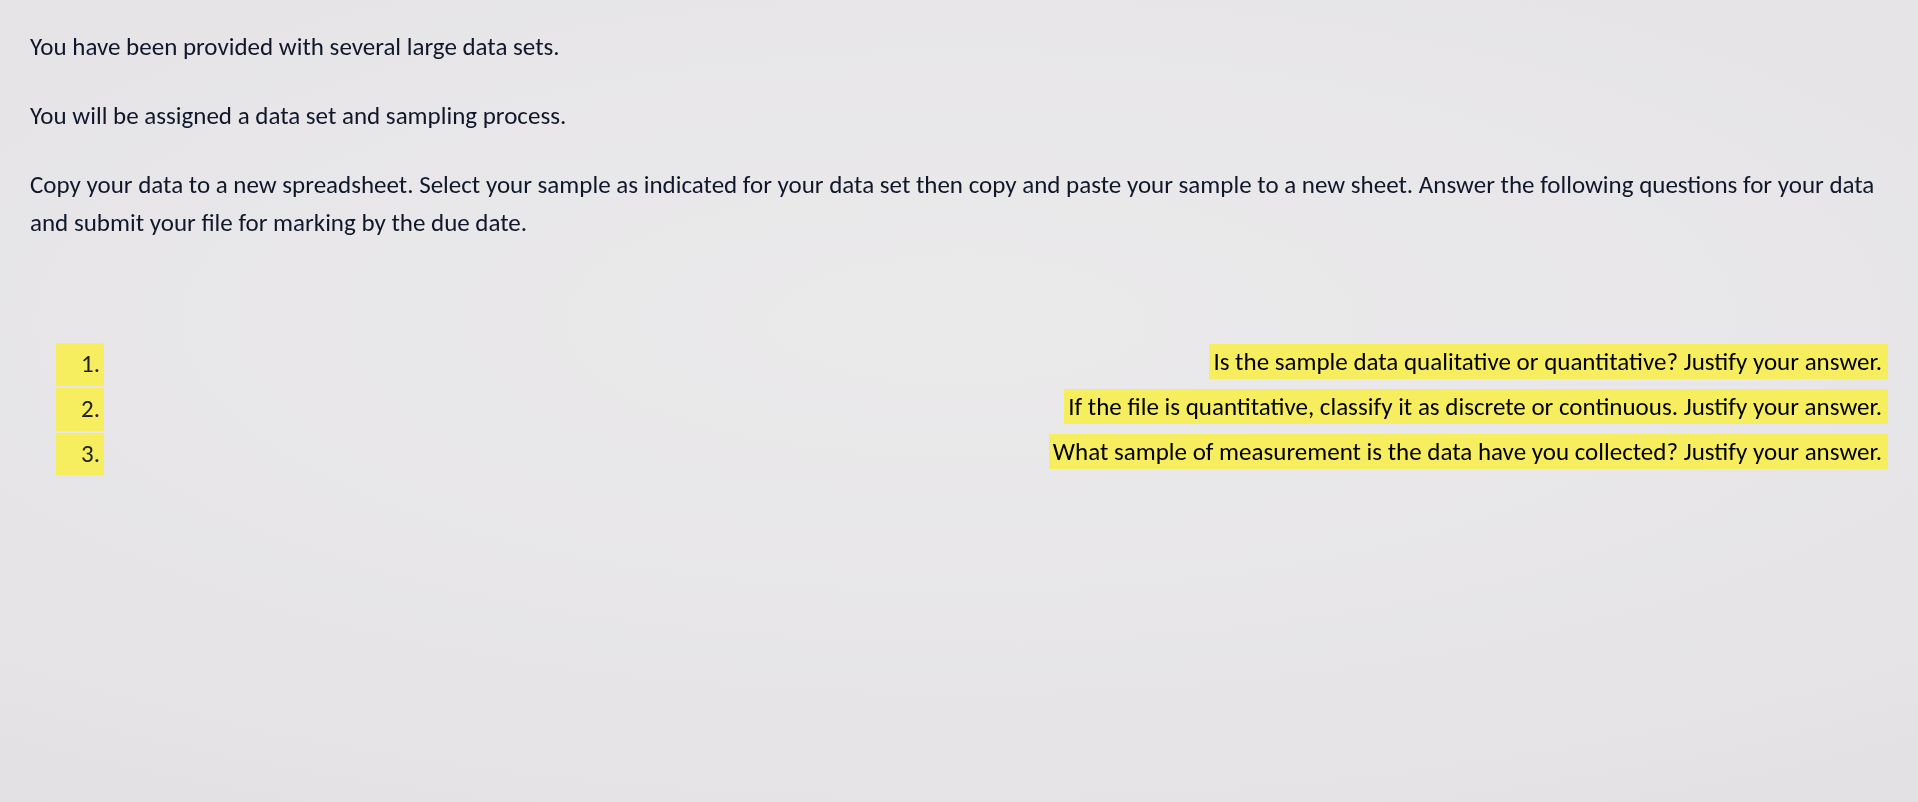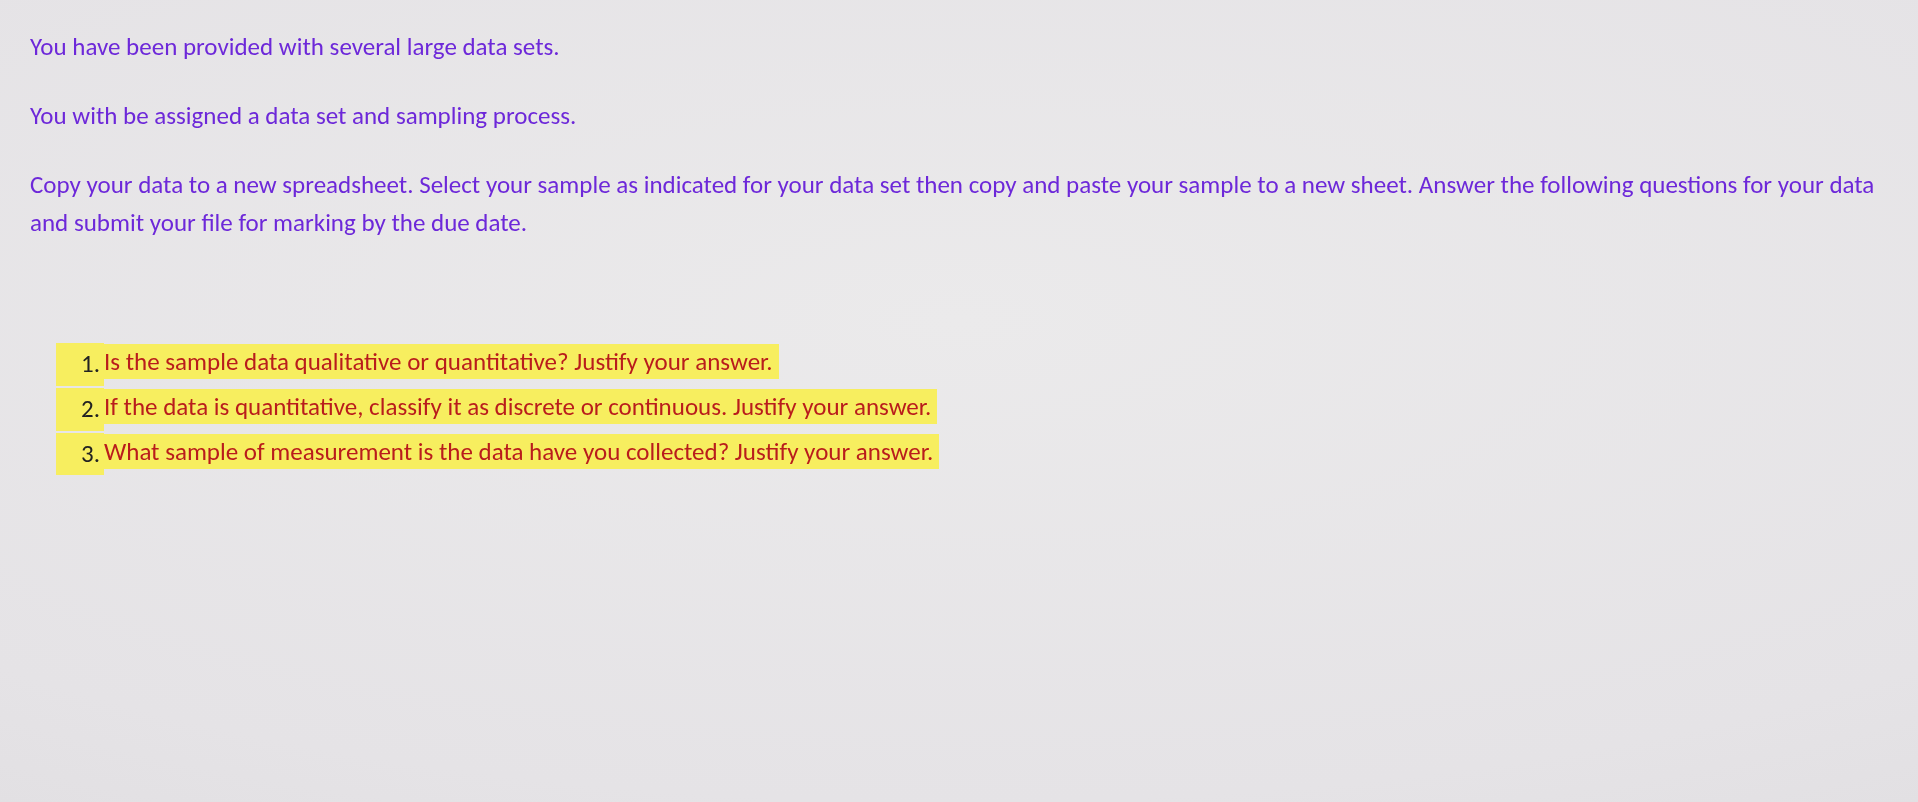--- a/index.html
+++ b/index.html
@@ -13,36 +13,37 @@
       background: radial-gradient(ellipse 120% 100% at 50% 40%, #ebeaeb 0%, #e5e3e6 60%, #dcdadd 100%);
       padding: 28px 30px;
       color: #2a2a2a;
       font-size: 25px;
       line-height: 1.55;
       min-height: 802px;
       width: 1918px;
     }
     .intro p {
       margin-bottom: 30px;
-      color: #6d28d9;
+      color: #0f172a;
     }
     .intro p:last-child {
       margin-bottom: 16px;
     }
     ol {
       list-style: none;
       counter-reset: item;
       margin-top: 100px;
       padding-left: 70px;
     }
     ol li {
       counter-increment: item;
       margin-bottom: 6px;
       position: relative;
-      color: #b91c1c;
+      color: #000000;
+      text-align: right;
     }
     ol li::before {
       content: counter(item) ".";
       position: absolute;
       left: -44px;
       width: 36px;
       text-align: right;
       background: #f7ee5f;
       padding: 2px 4px 2px 8px;
       color: #222;
@@ -51,21 +52,21 @@
       background: #f7ee5f;
       padding: 2px 6px 2px 4px;
       display: inline;
     }
   </style>
 </head>
 <body>
 
 <div class="intro">
   <p>You have been provided with several large data sets.</p>
-  <p>You with be assigned a data set and sampling process.</p>
+  <p>You will be assigned a data set and sampling process.</p>
   <p>Copy your data to a new spreadsheet. Select your sample as indicated for your data set then copy and paste your sample to a new sheet.  Answer the following questions for your data and submit your file for marking by the due date.</p>
 </div>
 
 <ol>
   <li><span class="hl">Is the sample data qualitative or quantitative? Justify your answer.</span></li>
-  <li><span class="hl">If the data is quantitative, classify it as discrete or continuous.  Justify your answer.</span></li>
+  <li><span class="hl">If the file is quantitative, classify it as discrete or continuous.  Justify your answer.</span></li>
   <li><span class="hl">What sample of measurement is the data have you collected?  Justify your answer.</span></li>
 </ol>
 
 </body></html>

